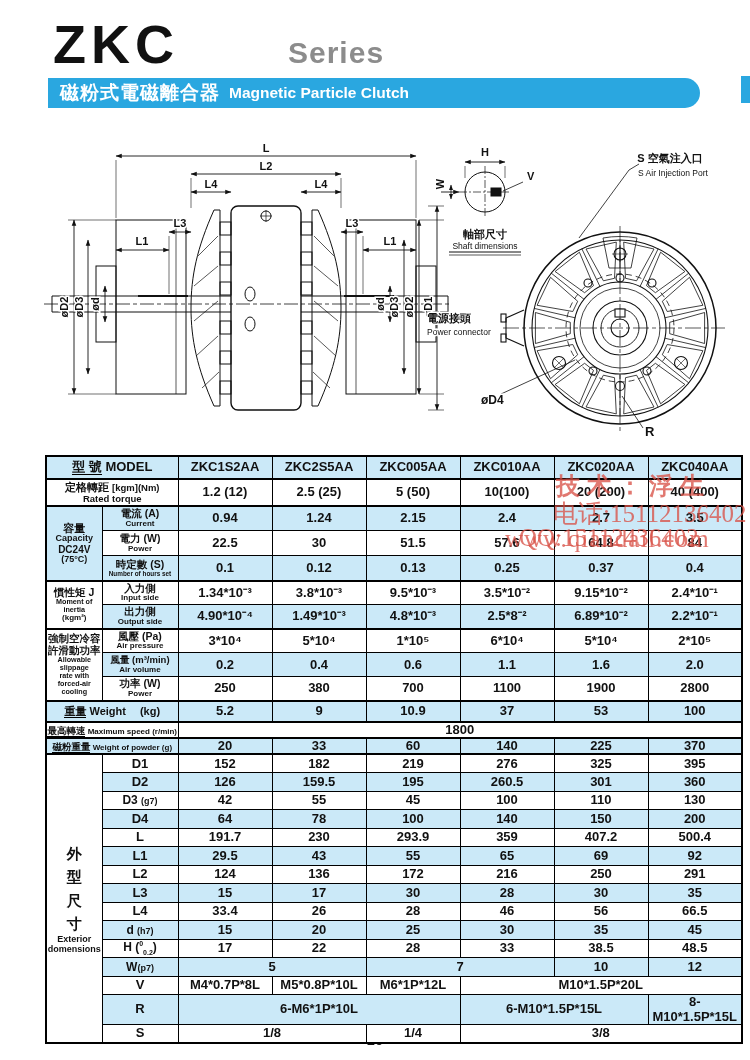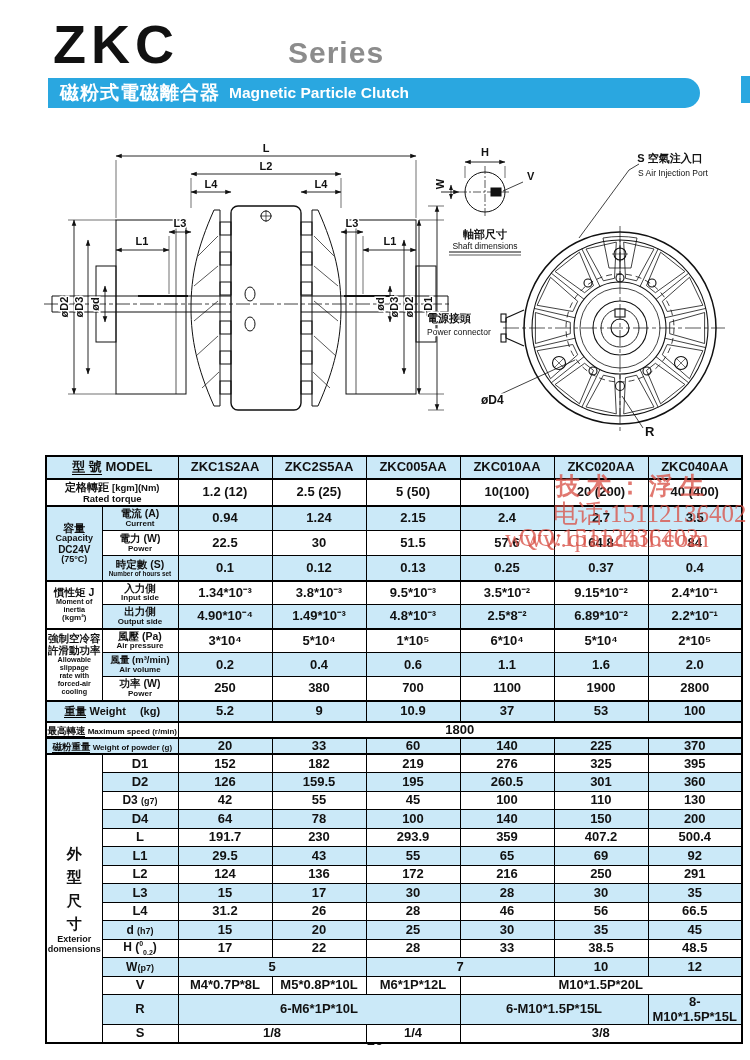--- a/index.html
+++ b/index.html
@@ -528,21 +528,21 @@
         <td class="lab c d12">L3</td>
         <td>15</td>
         <td>17</td>
         <td>30</td>
         <td>28</td>
         <td>30</td>
         <td>35</td>
       </tr>
       <tr class="rh19">
         <td class="lab c d12">L4</td>
-        <td>31.2</td>
+        <td>33.4</td>
         <td>26</td>
         <td>28</td>
         <td>46</td>
         <td>56</td>
         <td>66.5</td>
       </tr>
       <tr class="rh19 blue">
         <td class="lab c">
           <div><span class="d12">d </span><span class="d9">(h7)</span></div>
         </td>

